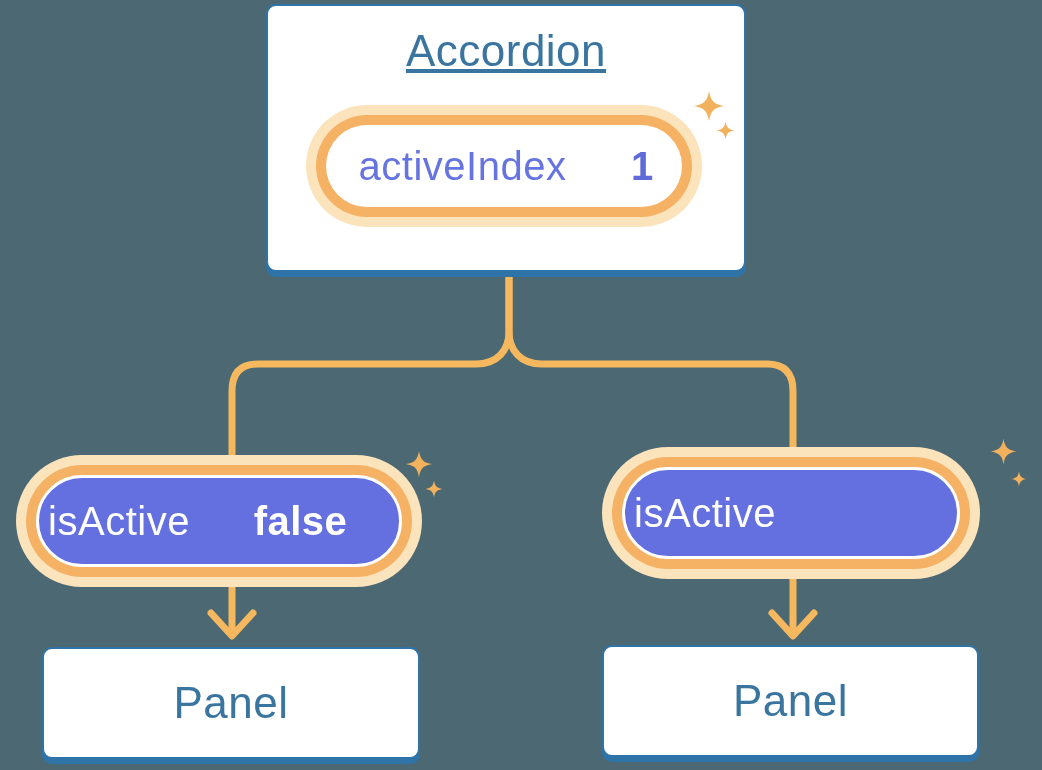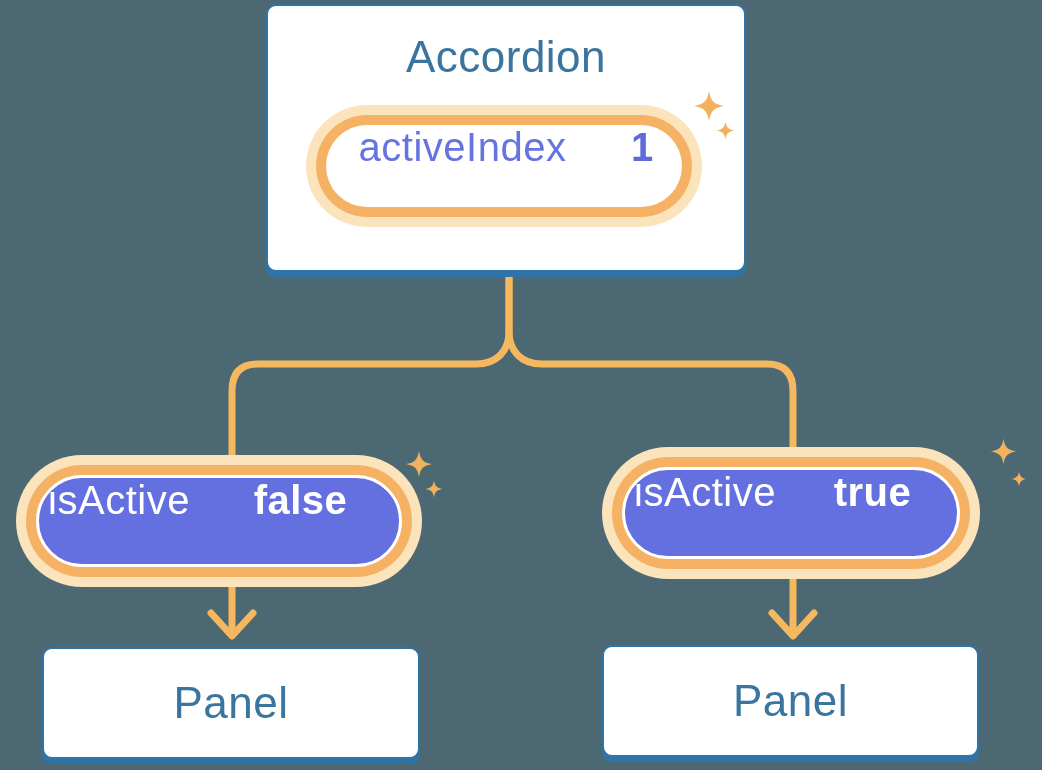--- a/index.html
+++ b/index.html
@@ -30,42 +30,42 @@
     z-index:2;
   }
   .card-title{
     text-align:center;
     font-size:44px;
     font-weight:500;
     letter-spacing:0.5px;
     color:var(--heading-text,#39759F);
   }
   #accordion-card{left:266px;top:4px;width:480px;height:268px;}
-  #accordion-card .card-title{margin-top:26px;}
+  #accordion-card .card-title{margin-top:20px;text-decoration:underline;}
   #panel-left{left:42px;top:647px;width:378px;height:112px;display:flex;align-items:center;justify-content:center;}
   #panel-right{left:602px;top:645px;width:377px;height:112px;display:flex;align-items:center;justify-content:center;}
   
   .pill{
     position:absolute;
     display:flex;
     border-radius:999px;
     background:var(--orange-glow,#FBE3BB);
     padding:10px;
     box-sizing:border-box;
     z-index:2;
   }
   .pill-ring{
     flex:1;display:flex;
     border-radius:999px;
     background:var(--orange-ring,#F5B164);
     padding:10px;
     box-sizing:border-box;
   }
   .pill-core{
-    flex:1;display:flex;align-items:flex-start;
+    flex:1;display:flex;align-items:center;
     border-radius:999px;
     overflow:hidden;
     box-sizing:border-box;
   }
   .core-white{background:#fff;}
   .core-purple{background:var(--purple-fill,#6470DF);border:3px solid #fff;}
   .cell{display:flex;align-items:center;justify-content:center;}
   .cell-name{flex:1;font-size:40px;letter-spacing:0.5px;color:var(--purple-text,#6674E2);}
   .vdiv-orange{width:3px;background:#F8C678;}
   .vdiv-white{width:3px;background:#fff;}
@@ -113,21 +113,20 @@
         <div class="cell cell-value-bottom">false</div>
       </div>
     </div>
   </div>
 
   <div id="prop-pill-right" class="pill">
     <div class="pill-ring">
       <div class="pill-core core-purple">
         <div class="cell cell-name">isActive</div>
         <div class="vdiv-white"></div>
-        <div class="cell cell-value-bottom">true</div>
       </div>
     </div>
   </div>
 
   <div id="panel-left" class="card">
     <div class="card-title">Panel</div>
   </div>
   <div id="panel-right" class="card">
     <div class="card-title">Panel</div>
   </div>

